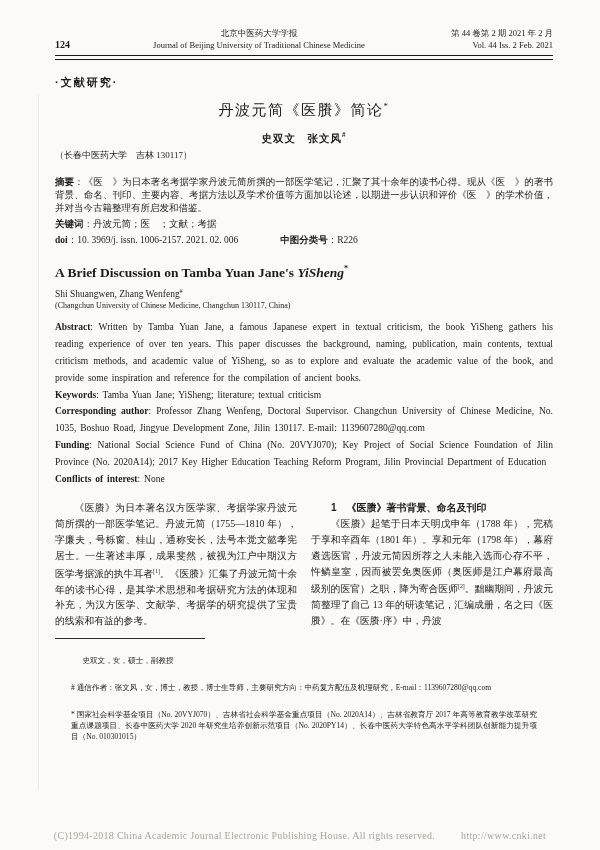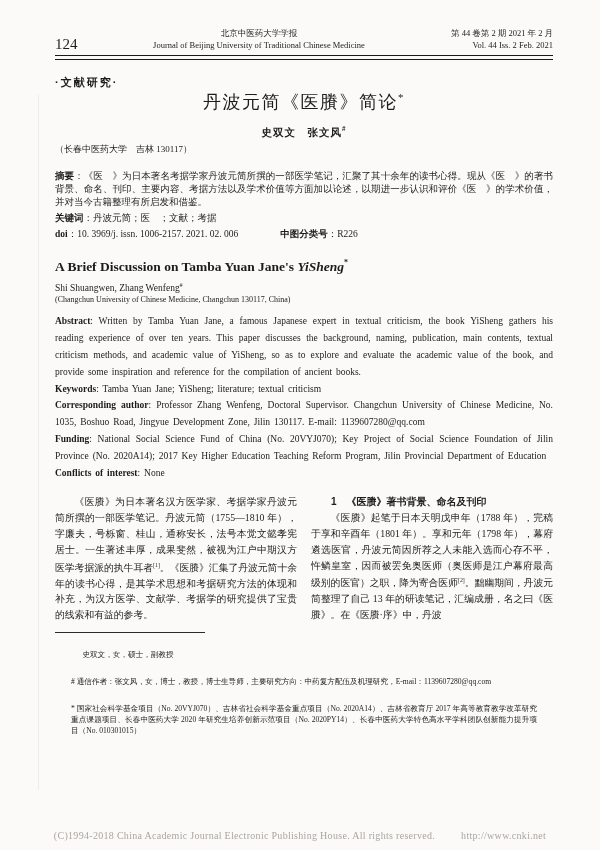--- a/index.html
+++ b/index.html
@@ -7,28 +7,28 @@
     width:600px;height:850px;
     background:#fbfaf8;
     font-family:"Liberation Serif","DejaVu Serif",serif;
     color:#1c1c1c;
     position:relative;
     overflow:hidden;
   }
   .page-inner{padding:28px 47px 0 55px;position:relative;}
   
   .header{display:flex;align-items:flex-end;font-size:8.5px;line-height:11.5px;}
-  .hdr-left{width:60px;font-size:15px;padding-bottom:1px;}
+  .hdr-left{width:60px;font-size:10px;padding-bottom:1px;font-weight:bold;}
   .hdr-center{flex:1;text-align:center;}
   .hdr-right{width:150px;text-align:right;white-space:nowrap;}
   .rule-double{margin-top:4px;height:2.5px;border-top:1.6px solid #1a1a1a;border-bottom:1.6px solid #1a1a1a;}
   
   .section-label{margin-top:15px;font-family:"Liberation Sans","DejaVu Sans",sans-serif;font-weight:bold;font-size:11px;letter-spacing:2px;}
   
-  .title-cn{text-align:center;font-size:18px;letter-spacing:1.5px;}
+  .title-cn{margin-top:11px;text-align:center;font-size:15px;letter-spacing:1.5px;}
   .authors-cn{margin-top:11px;text-align:center;font-family:"Liberation Sans","DejaVu Sans",sans-serif;font-weight:bold;font-size:10.5px;letter-spacing:1px;}
   .affil-cn{margin-top:4px;text-align:left;font-size:9px;}
   sup{font-size:60%;vertical-align:super;}
   
   .cn-abs{margin-top:13px;font-size:9.5px;line-height:13.2px;text-align:justify;}
   .cn-label{font-family:"Liberation Sans","DejaVu Sans",sans-serif;font-weight:bold;}
   .kw-line{margin-top:1px;font-size:9.5px;line-height:13.2px;}
   .doi-line{margin-top:3px;font-size:9.5px;}
   .doi-gap{display:inline-block;width:42px;}
   .b{font-weight:bold;}

